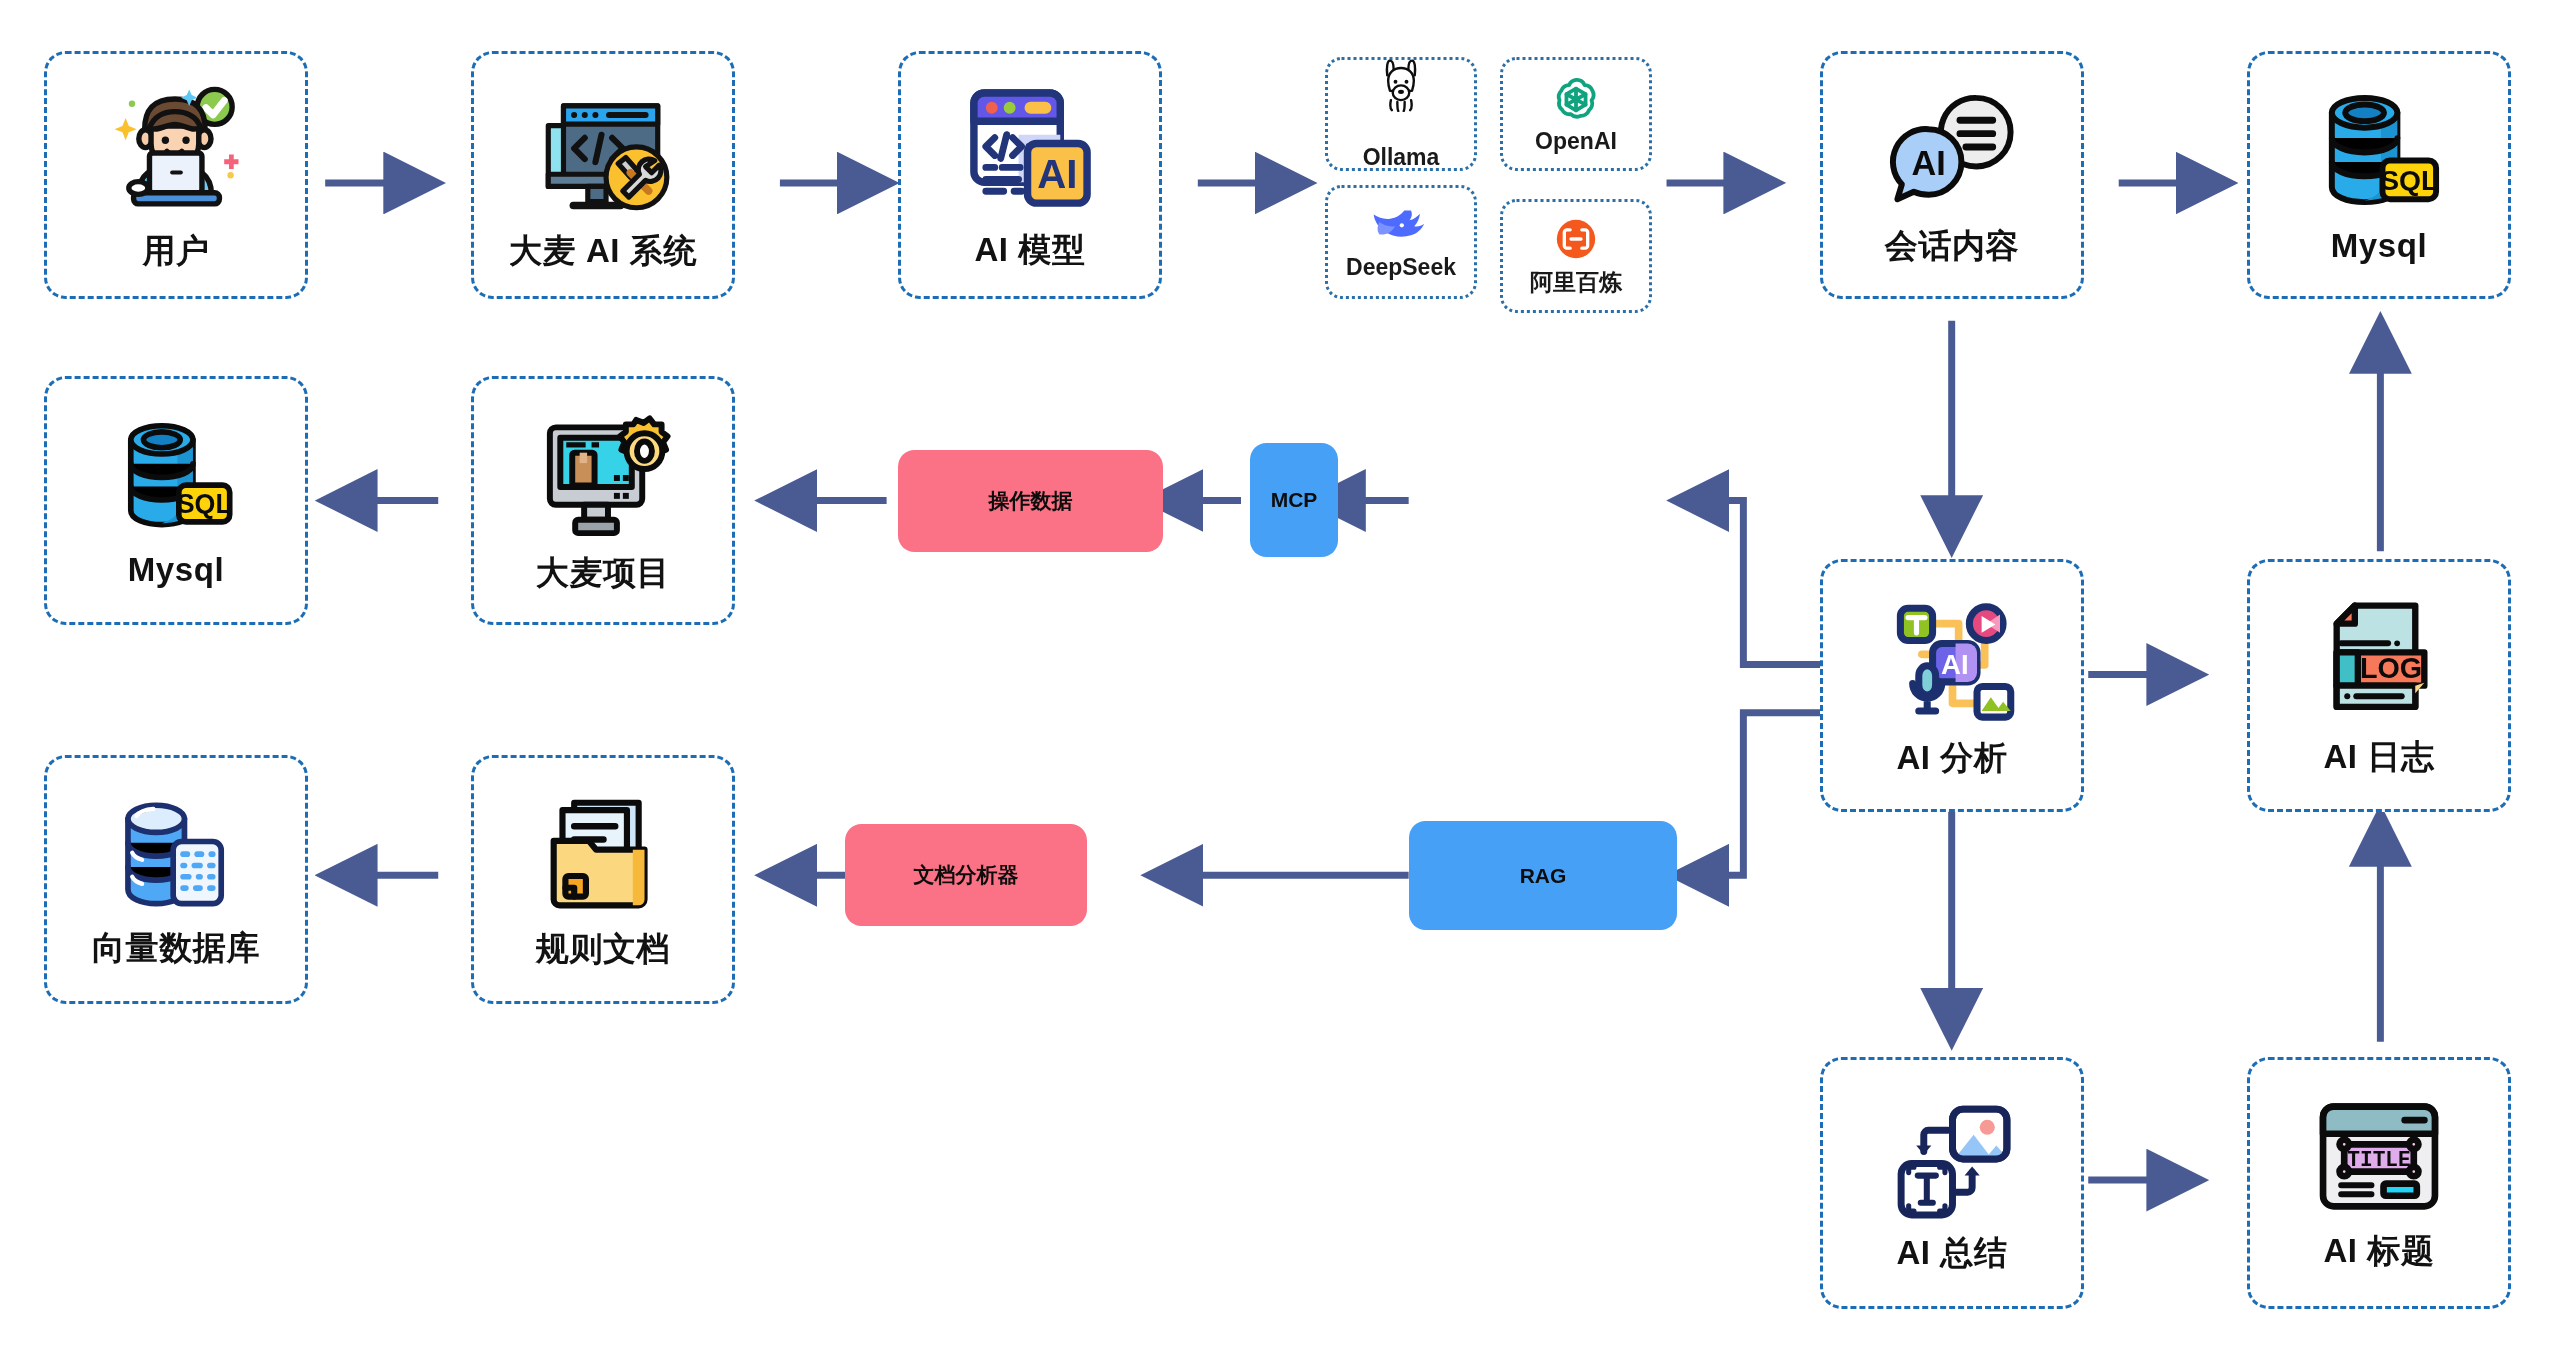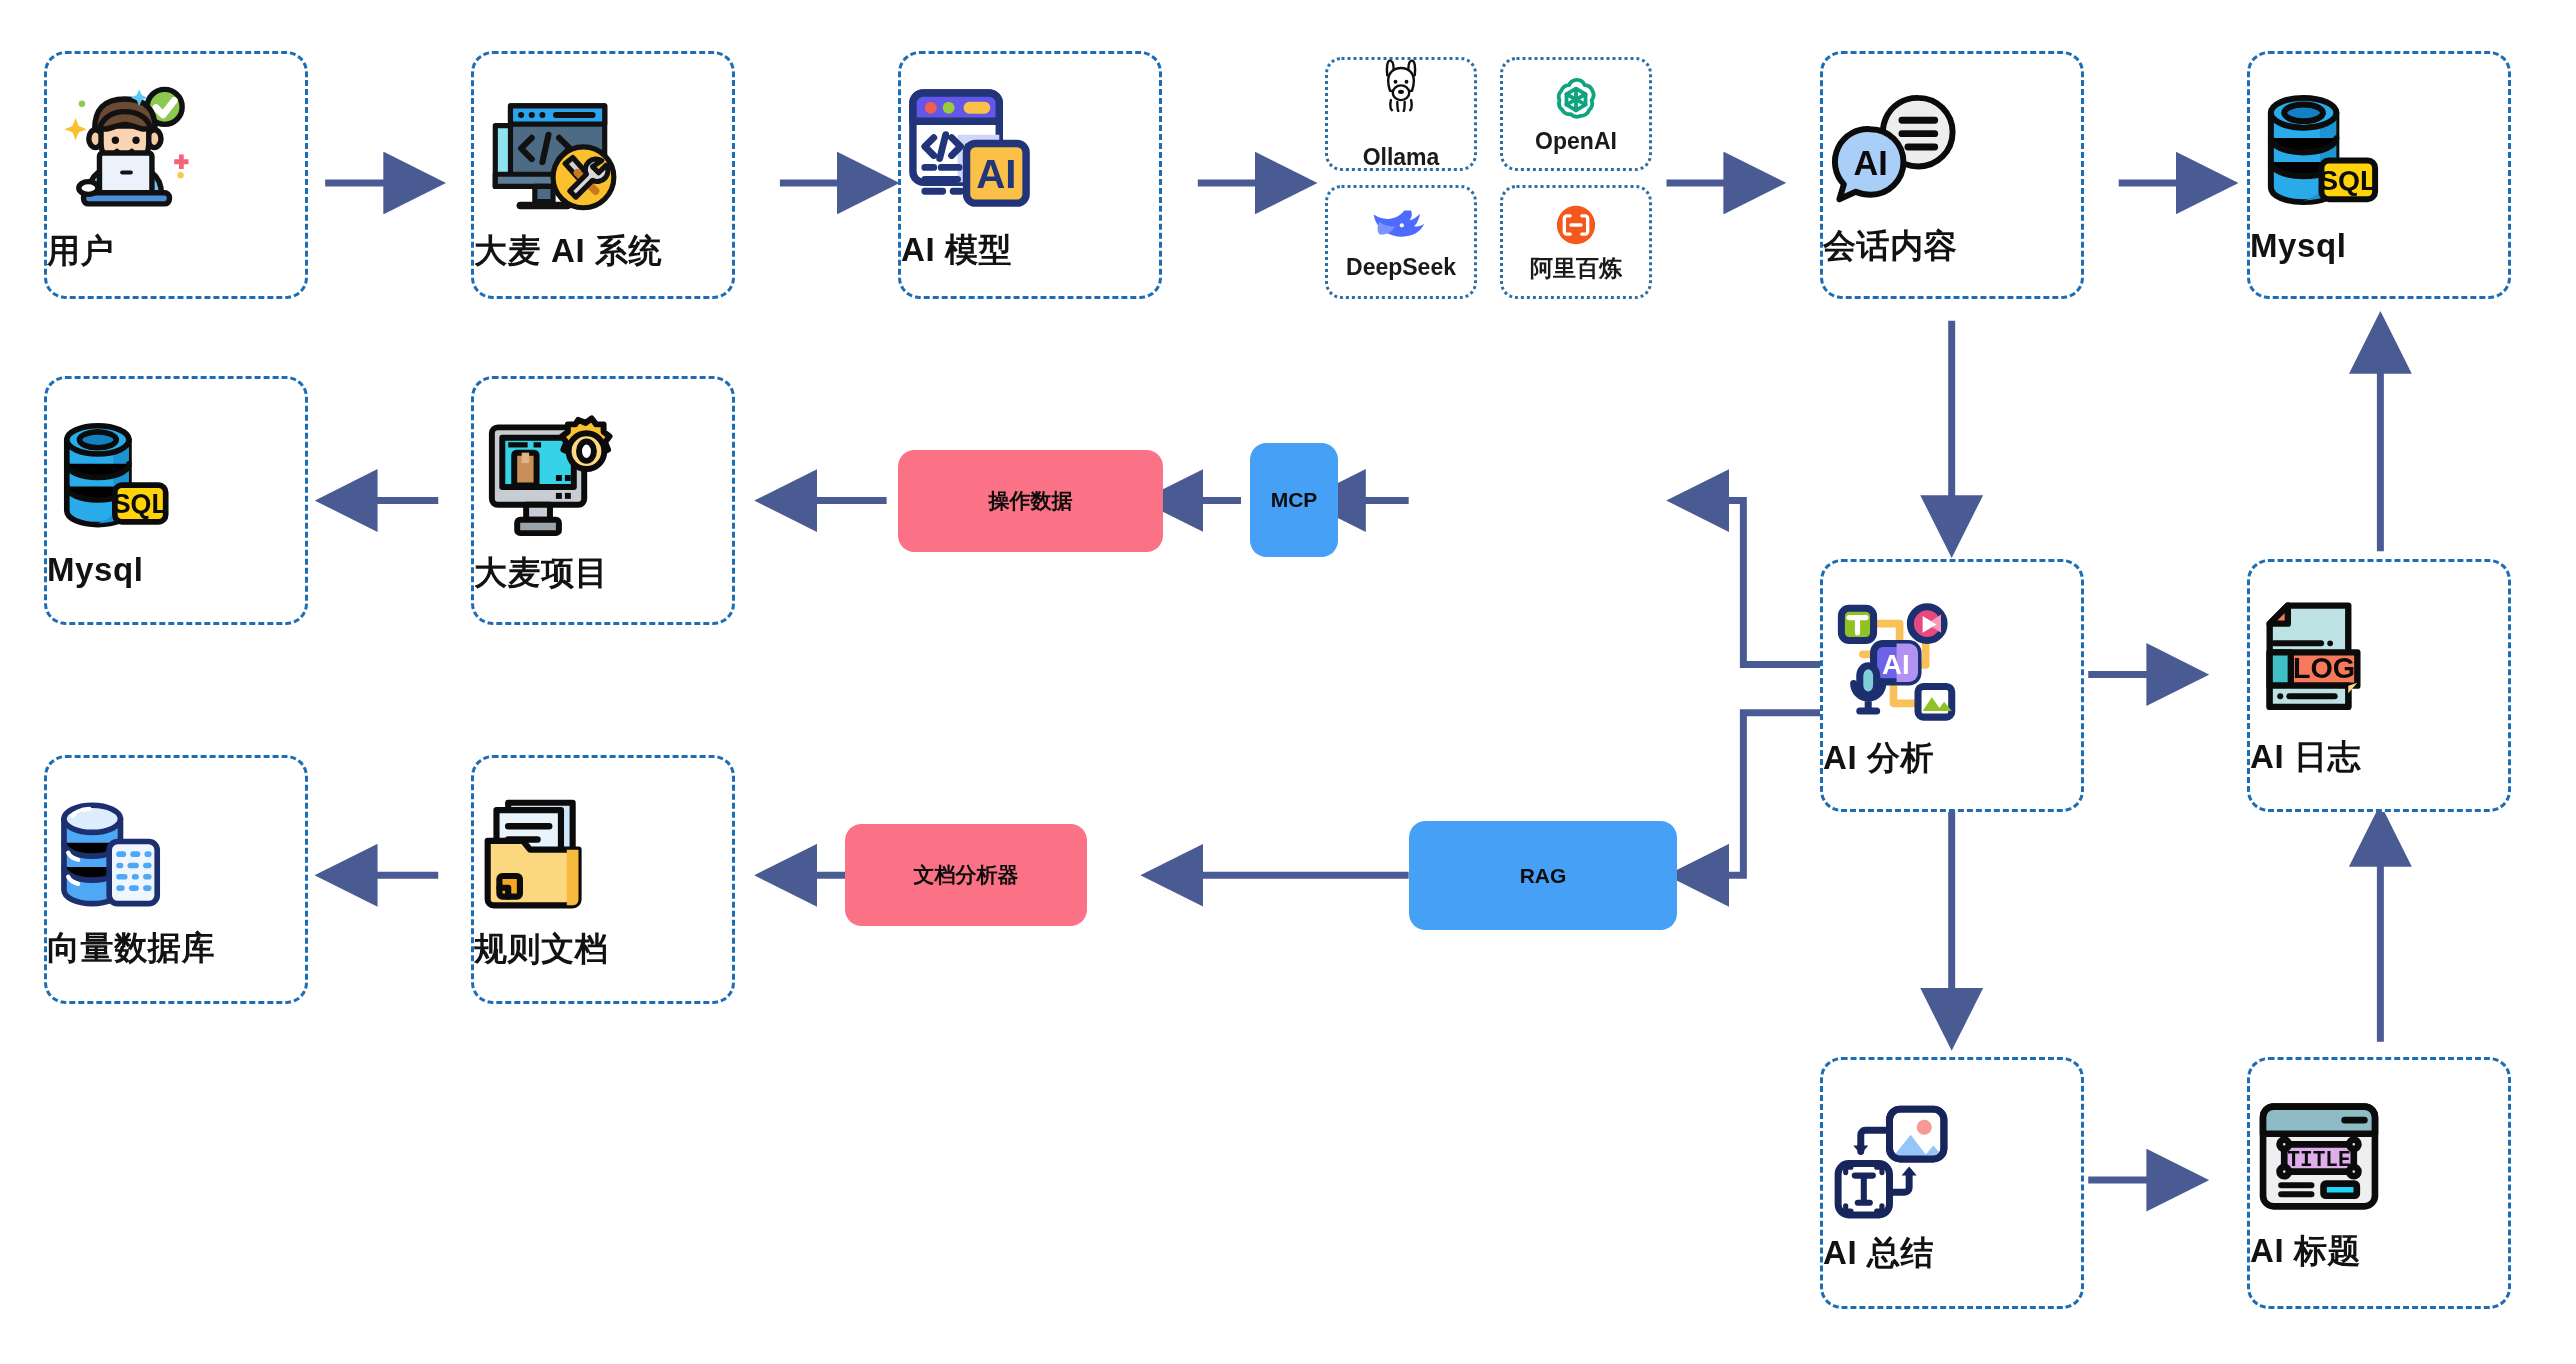--- a/index.html
+++ b/index.html
@@ -3,21 +3,21 @@
 <meta charset="utf-8">
 <style>
   html,body{margin:0;padding:0;background:#fff;}
   body{width:2576px;height:1365px;position:relative;overflow:hidden;
        font-family:"Liberation Sans","DejaVu Sans",sans-serif;}
   #canvas{position:absolute;inset:0;}
 
   
   .node{position:absolute;border:3.8px dashed #1C6DB5;border-radius:21.6px;
         background:#fff;display:flex;flex-direction:column;
-        align-items:flex-start;justify-content:center;box-sizing:border-box;}
+        align-items:center;justify-content:center;box-sizing:border-box;}
   .node .art{flex:0 0 auto;display:flex;align-items:center;justify-content:center;}
   .node .cap{font-size:33px;font-weight:700;color:#121212;margin-top:11.4px;
              white-space:nowrap;letter-spacing:0.6px;line-height:1;}
 
   
   .chip{position:absolute;border:3.2px dotted #2A6FA8;border-radius:16.5px;background:#fff;
         display:flex;flex-direction:column;align-items:center;justify-content:center;
         box-sizing:border-box;}
   .chip .art{display:flex;align-items:center;justify-content:center;}
   .chip .cap{font-size:23px;font-weight:600;color:#1a1a1a;margin-top:2.5px;white-space:nowrap;}
@@ -201,21 +201,21 @@
         <path d="M47,8c2,4 1,9 -2,12 5,-1 9,-4 13,-8 -1,6 -3,11 -7,15
                  4,1 8,0 12,-3 -3,7 -9,12 -16,14 -10,3 -22,2 -31,-4
                  -8,-5 -13,-13 -14,-21 6,4 13,6 20,5 7,-1 13,-5 17,-10z" fill="#4D6BFE"></path>
         <path d="M9,22c5,4 12,6 19,5 -4,7 -11,11 -19,10 -3,-4 -3,-10 0,-15z" fill="#7B92FF"></path>
         <circle cx="36" cy="26" r="2.6" fill="#fff"></circle>
       </svg>
     </div>
     <div class="cap">DeepSeek</div>
   </div>
 
-  <div class="chip" style="left:1500px;top:185px;width:152px;height:114px;">
+  <div class="chip" style="left:1500px;top:199px;width:152px;height:114px;">
     <div class="art">
       <svg width="50" height="50" viewBox="0 0 60 60">
         <circle cx="30" cy="30" r="23" fill="#F4581C"></circle>
         <g fill="none" stroke="#fff" stroke-width="4" stroke-linecap="round" stroke-linejoin="round">
           <path d="M23,19 h-4a3,3 0 0 0 -3,3 v16a3,3 0 0 0 3,3 h4"></path>
           <path d="M37,19 h4a3,3 0 0 1 3,3 v16a3,3 0 0 1 -3,3 h-4"></path>
           <path d="M24,30 h12"></path>
         </g>
       </svg>
     </div>

